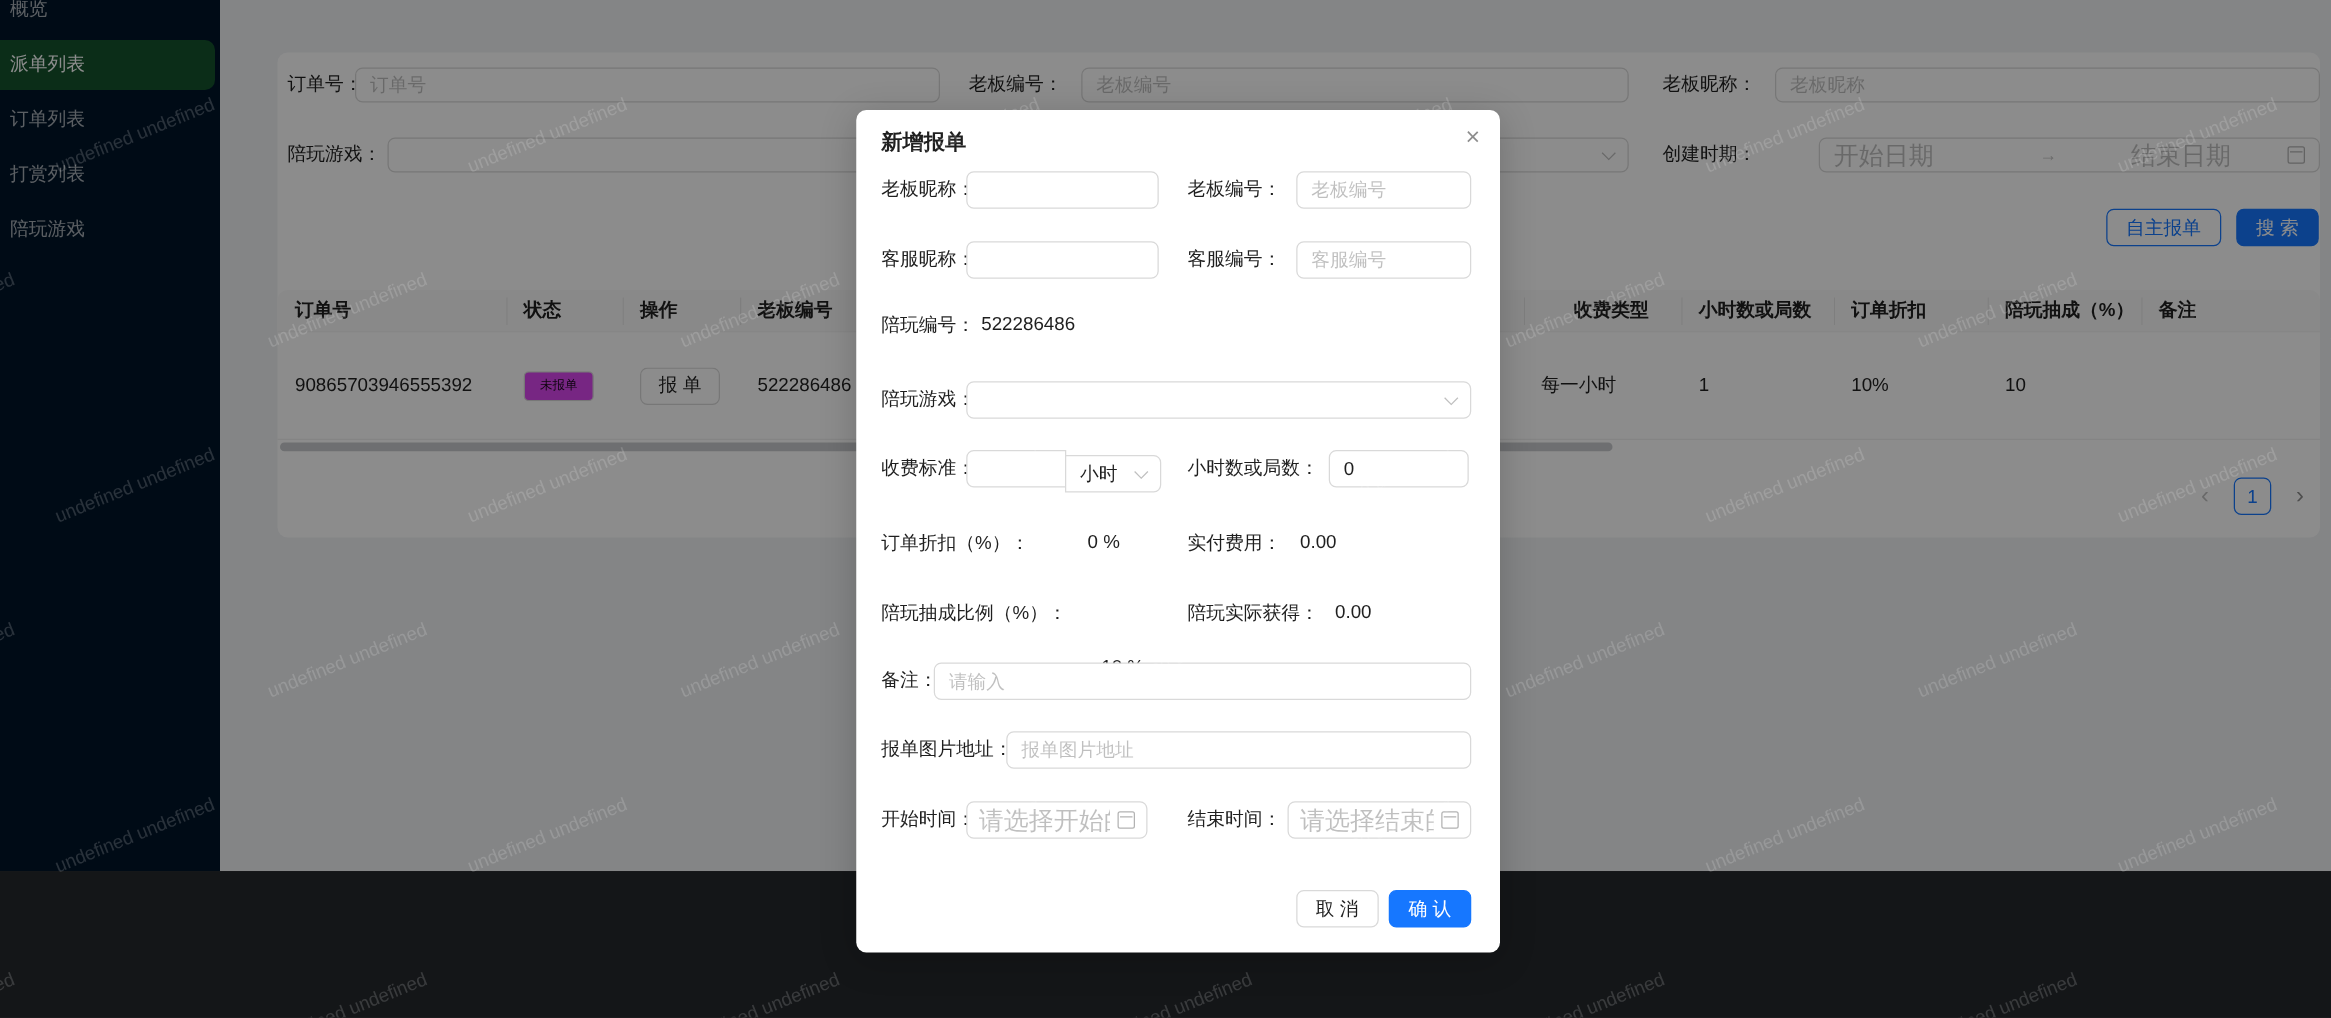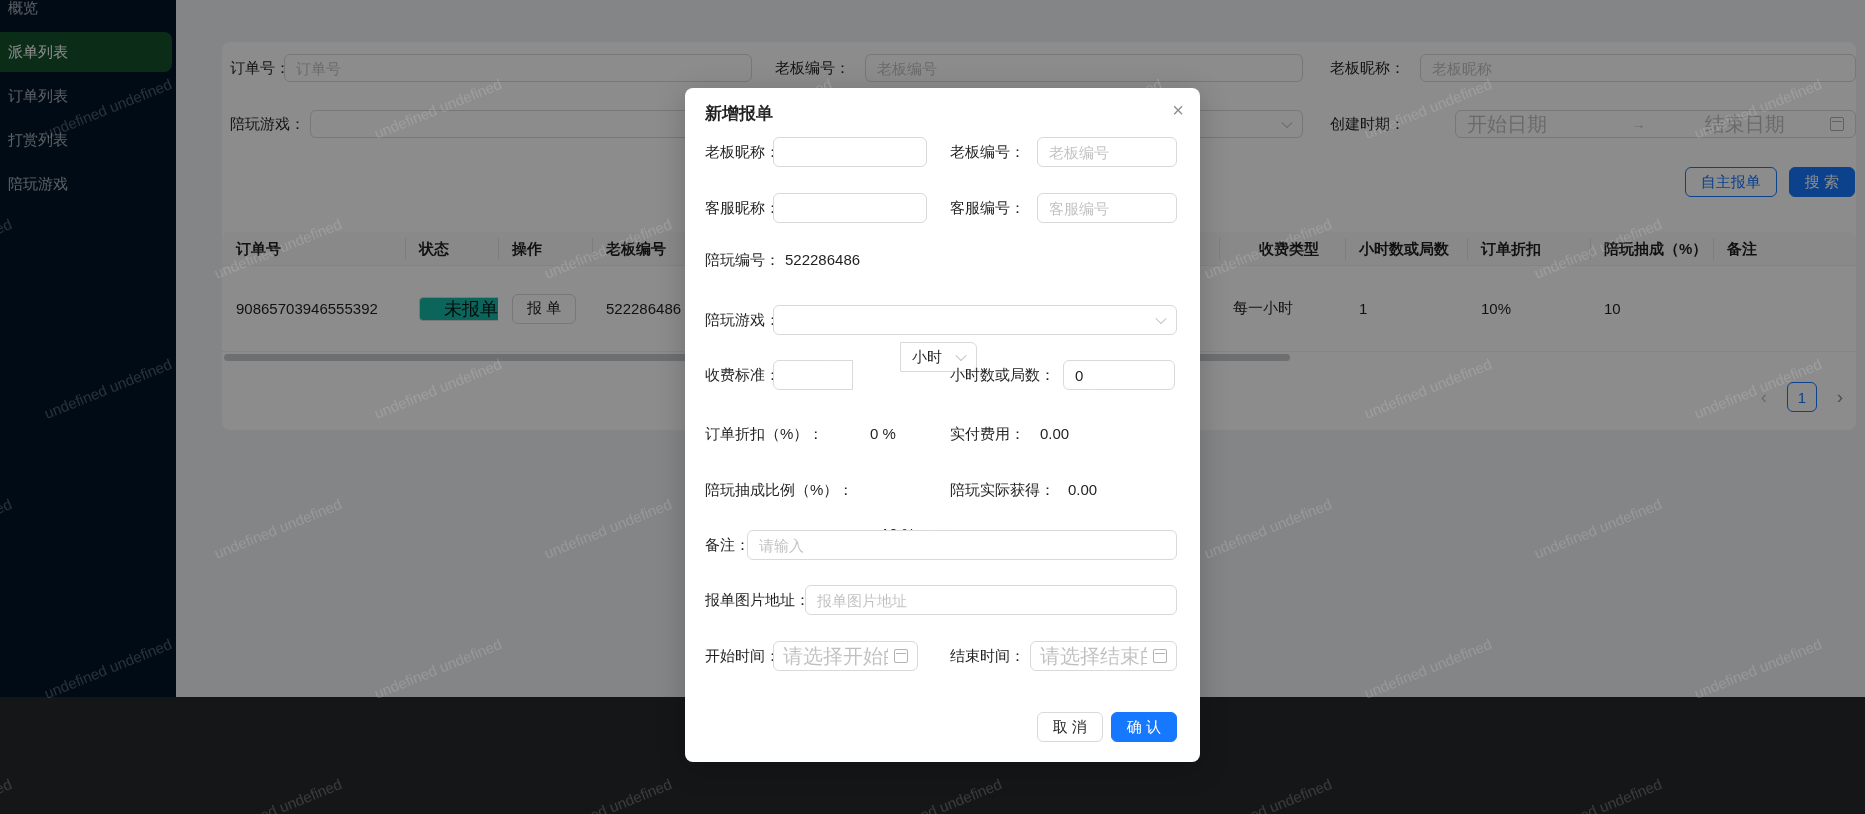--- a/index.html
+++ b/index.html
@@ -38,22 +38,22 @@
 
   
   .thead { position:absolute; left:0; top:190px; width:1634px; height:34px; background:#fafafa;
     display:flex; border-bottom:1px solid #f0f0f0; border-radius:8px 8px 0 0; }
   .th { font-size:15px; font-weight:700; color:rgba(0,0,0,.88); padding-left:14px; line-height:34px;
     position:relative; white-space:nowrap; overflow:hidden; }
   .th + .th::before { content:''; position:absolute; left:0; top:6px; height:22px; width:1px; background:rgba(5,5,5,.08); }
   .trow { position:absolute; left:0; top:224px; width:1634px; height:86px; display:flex; align-items:center;
     border-bottom:1px solid #f0f0f0; }
   .td { font-size:15px; color:rgba(0,0,0,.88); padding-left:14px; white-space:nowrap; overflow:hidden; }
-  .tag { display:inline-block; font-size:18px; line-height:20px; padding:1px 24px; border:1px solid #d9d9d9;
-    background:#14b8a6; border-radius:4px; color:rgba(0,0,0,.88); }
+  .tag { display:inline-block; font-size:10px; line-height:20px; padding:1px 12px; border:1px solid #d9d9d9;
+    background:#d946ef; border-radius:4px; color:rgba(0,0,0,.88); }
   .hscroll { position:absolute; left:2px; top:312px; width:1066px; height:7px; border-radius:4px; background:#c9cbce; }
 
   .pagination { position:absolute; right:1px; top:340px; display:flex; gap:8px; align-items:center; }
   .pg { width:30px; height:30px; display:flex; align-items:center; justify-content:center; font-size:15px;
     border-radius:6px; cursor:pointer; }
   .pg.arrow-prev { color:rgba(0,0,0,.25); font-size:19px; }
   .pg.arrow-next { color:rgba(0,0,0,.45); font-size:19px; }
   .pg.active { border:1px solid #1677ff; color:#1677ff; background:#fff; }
 
   
@@ -171,21 +171,21 @@
   <div class="m-text" style="left:20px;top:163px;">陪玩编号：</div>
   <div class="m-text" style="left:100px;top:163px;">522286486</div>
 
   <div class="lbl" style="left:20px;top:217px;">陪玩游戏：</div>
   <div class="sel" style="left:88px;top:217px;width:404px;">
     <span class="chev"></span>
   </div>
 
   <div class="lbl" style="left:20px;top:272px;">收费标准：</div>
   <input class="inp" style="left: 88px; top: 272px; width: 80px; border-radius: 6px 0px 0px 6px;" value="">
-  <div class="sel" style="left:167px;top:254px;width:77px;border-radius:0 6px 6px 0;margin-left:48px;">
+  <div class="sel" style="left:167px;top:276px;width:77px;border-radius:0 6px 6px 0;">
     <span>小时</span>
     <span class="chev"></span>
   </div>
   <div class="lbl" style="left:265px;top:272px;text-align:center;">小时数或局数：</div>
   <input class="inp" style="left: 378px; top: 272px; width: 112px;" value="0">
 
   <div class="m-text" style="left:20px;top:337px;">订单折扣（%）：</div>
   <div class="m-text" style="left:185px;top:337px;">0 %</div>
   <div class="m-text" style="left:265px;top:337px;">实付费用：</div>
   <div class="m-text" style="left:355px;top:337px;">0.00</div>

